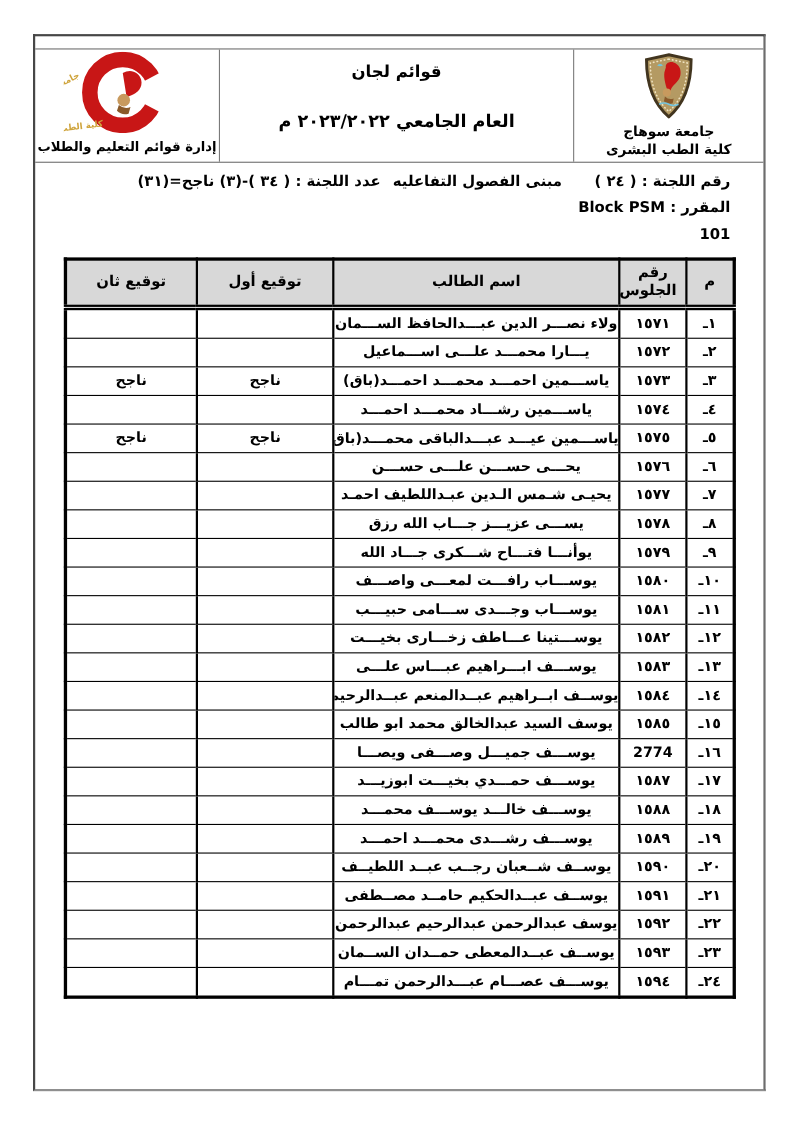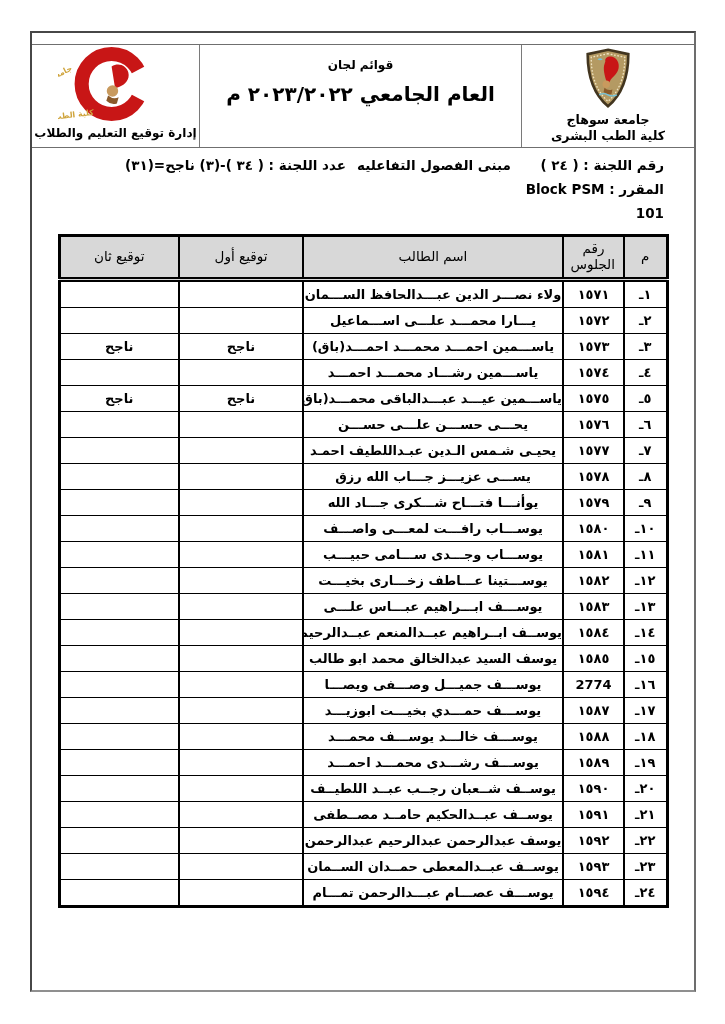--- a/index.html
+++ b/index.html
@@ -15,39 +15,39 @@
   
   .hdr{
     display:flex;margin-top:11px;height:102px;
     border-top:1px solid #6f6f6f;border-bottom:1px solid #6f6f6f;
   }
   .hdr-cell{box-sizing:border-box;}
   .hdr-cell + .hdr-cell{border-right:1px solid #7a7a7a;}
   .hdr-right{width:172px;text-align:center;padding-top:3px;}
   .hdr-right .uni-line{font-size:12.5px;font-weight:bold;line-height:1.25;}
   .hdr-center{width:322px;text-align:center;padding-top:10px;font-weight:bold;}
-  .hdr-center .t1,.hdr-center .t2{font-size:12px;line-height:21px;}
-  .hdr-center .t3{font-size:20px;margin-top:6px;}
+  .hdr-center .t1,.hdr-center .t2{font-size:15px;line-height:21px;}
+  .hdr-center .t3{font-size:16px;margin-top:24px;}
   .hdr-left{flex:1;text-align:center;padding-top:2px;}
   .hdr-left .adm{font-size:12px;font-weight:bold;margin-top:1px;white-space:nowrap;}
   
   .info{margin:5px 30px 0;font-weight:bold;font-size:13.5px;}
   .info-row{display:flex;line-height:24px;}
   .i1{width:142px;}
   .i2{width:176px;text-align:center;}
   .i3{flex:1;}
   
   table.students{
     margin:9px auto 0;width:608px;border-collapse:collapse;table-layout:fixed;
     border:3px solid #000;
   }
   table.students th{
     background:#d8d8d8;border:2px solid #000;border-top-width:1px;
     border-bottom:5px double #000;
-    font-size:13.5px;font-weight:normal;height:40px;padding:0 8px;line-height:1.15;
+    font-size:13.5px;font-weight:bold;height:40px;padding:0 8px;line-height:1.15;
   }
   table.students td{
     border:2px solid #000;border-top-width:1px;border-bottom-width:1px;
     height:25px;font-size:13px;font-weight:bold;text-align:center;padding:0;
     white-space:nowrap;overflow:hidden;
   }
   td.cell-name{text-align:right;padding:0 5px 0 2px;}
   td.cell-no{font-size:12.5px;}
   td.cell-seat{font-size:13.5px;}
   svg text{font-family:"DejaVu Sans",sans-serif;}
@@ -82,21 +82,21 @@
       <div class="hdr-cell hdr-left">
         <svg width="116" height="74" viewBox="0 0 126 84" aria-hidden="true">
           <circle cx="58" cy="42" r="34" fill="none" stroke="#c81616" stroke-width="16"></circle>
           <path d="M58 42 L126 6 L126 78 Z" fill="#ffffff"></path>
           <text x="14" y="26" font-size="9" font-weight="bold" fill="#cfa43c" transform="rotate(-27 14 26)">جامعة سوهاج</text>
           <text x="38" y="77" font-size="9" font-weight="bold" fill="#cfa43c" transform="rotate(-7 38 77)">كلية الطب</text>
           <path d="M58 22 C66 17 75 21 77 29 C79 37 73 43 67 45 L62 47 Z" fill="#c81616"></path>
           <circle cx="59" cy="50" r="6.5" fill="#c89a5e"></circle>
           <path d="M54 55 q6 5 12 2 l-2 7 q-7 2 -12 -3 Z" fill="#8a5a2a"></path>
         </svg>
-        <div class="adm">إدارة توقيع التعليم والطلاب</div>
+        <div class="adm">إدارة قوائم التعليم والطلاب</div>
       </div>
     </div>
 
     <div class="info">
       <div class="info-row">
         <div class="i1">رقم اللجنة : ( ٢٤ )</div>
         <div class="i2">مبنى الفصول التفاعليه</div>
         <div class="i3">عدد اللجنة : ( ٣٤ )-(٣) ناجح=(٣١)</div>
       </div>
       <div class="info-row">

